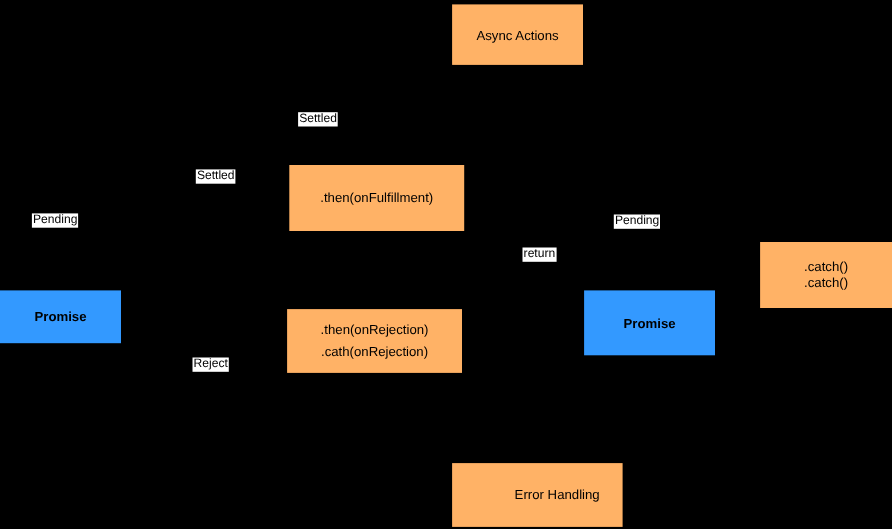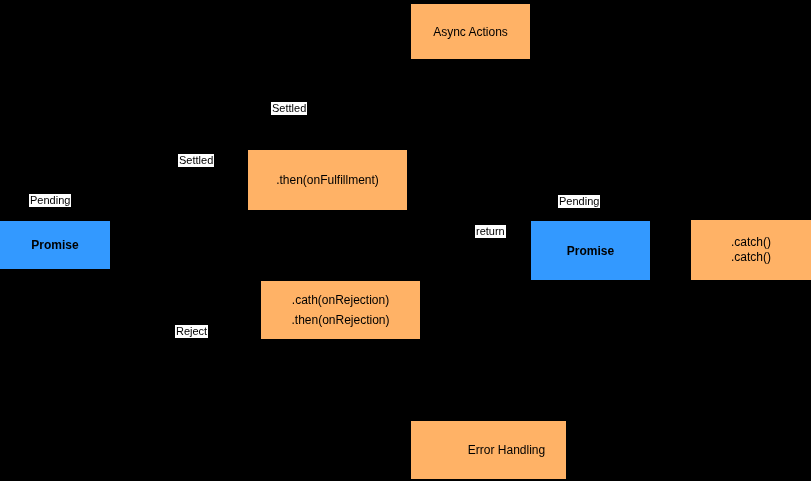--- a/index.html
+++ b/index.html
@@ -20,33 +20,33 @@
     display: flex;
     flex-direction: column;
     align-items: center;
     justify-content: center;
     text-align: center;
     font-size: 12px;
     color: #000000;
   }
   .node .line { display: block; }
   .orange { background: #ffb266; }
-  .blue   { background: #3399ff; font-weight: bold; }
+  .blue   { background: #3399ff; font-weight: bold; margin-top: 43px; }
   .chip {
     position: absolute;
     background: #ffffff;
     color: #000000;
     font-size: 11px;
     line-height: 13px;
     padding: 0 1px;
     white-space: nowrap;
   }
   
   #node-async-actions     { left: 411px; top: 4px;   width: 119px; height: 55px; }
-  #node-then-fulfillment  { left: 248px; top: 150px; width: 159px; height: 60px; }
+  #node-then-fulfillment  { left: 263px; top: 150px; width: 159px; height: 60px; }
   #node-then-rejection    { left: 261px; top: 281px; width: 159px; height: 58px; line-height: 20px; }
   #node-promise-left      { left: 0px;   top: 221px; width: 110px; height: 48px; }
   #node-promise-right     { left: 531px; top: 221px; width: 119px; height: 59px; }
   #node-then-catch        { left: 691px; top: 220px; width: 120px; height: 60px; line-height: 15px; }
   #node-error-handling    { left: 411px; top: 421px; width: 119px; height: 58px; padding-left: 36px; }
   
   #chip-pending-left  { left: 29px;  top: 194px; }
   #chip-fulfill       { left: 178px; top: 154px; }
   #chip-settled       { left: 271px; top: 102px; text-align: right; }
   #chip-reject        { left: 175px; top: 325px; }
@@ -60,22 +60,22 @@
 
   <div class="node orange" id="node-async-actions">
     <span class="line">Async Actions</span>
   </div>
 
   <div class="node orange" id="node-then-fulfillment">
     <span class="line">.then(onFulfillment)</span>
   </div>
 
   <div class="node orange" id="node-then-rejection">
+    <span class="line">.then(onRejection)</span>
     <span class="line">.cath(onRejection)</span>
-    <span class="line">.then(onRejection)</span>
   </div>
 
   <div class="node blue" id="node-promise-left">
     <span class="line">Promise</span>
   </div>
 
   <div class="node blue" id="node-promise-right">
     <span class="line">Promise</span>
   </div>
 

